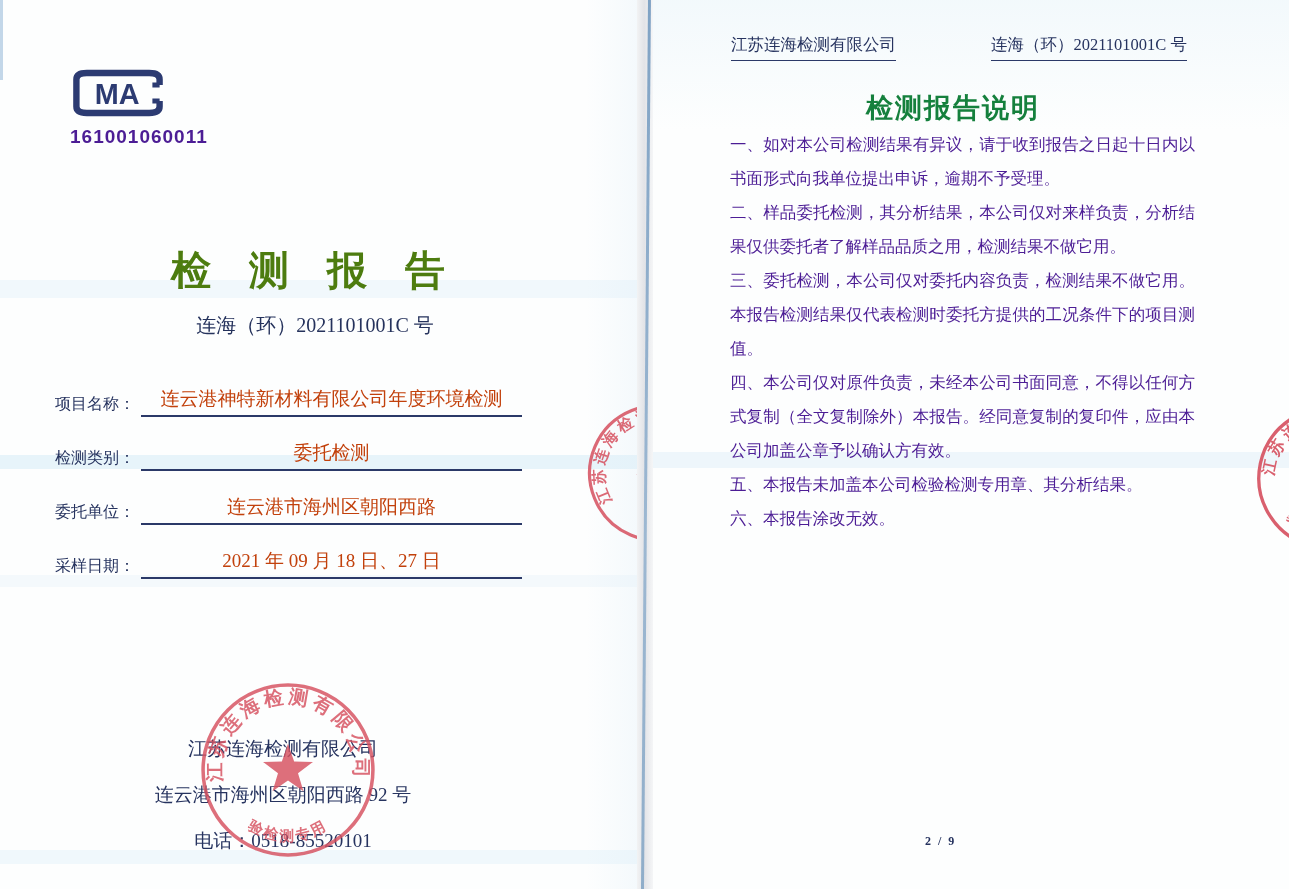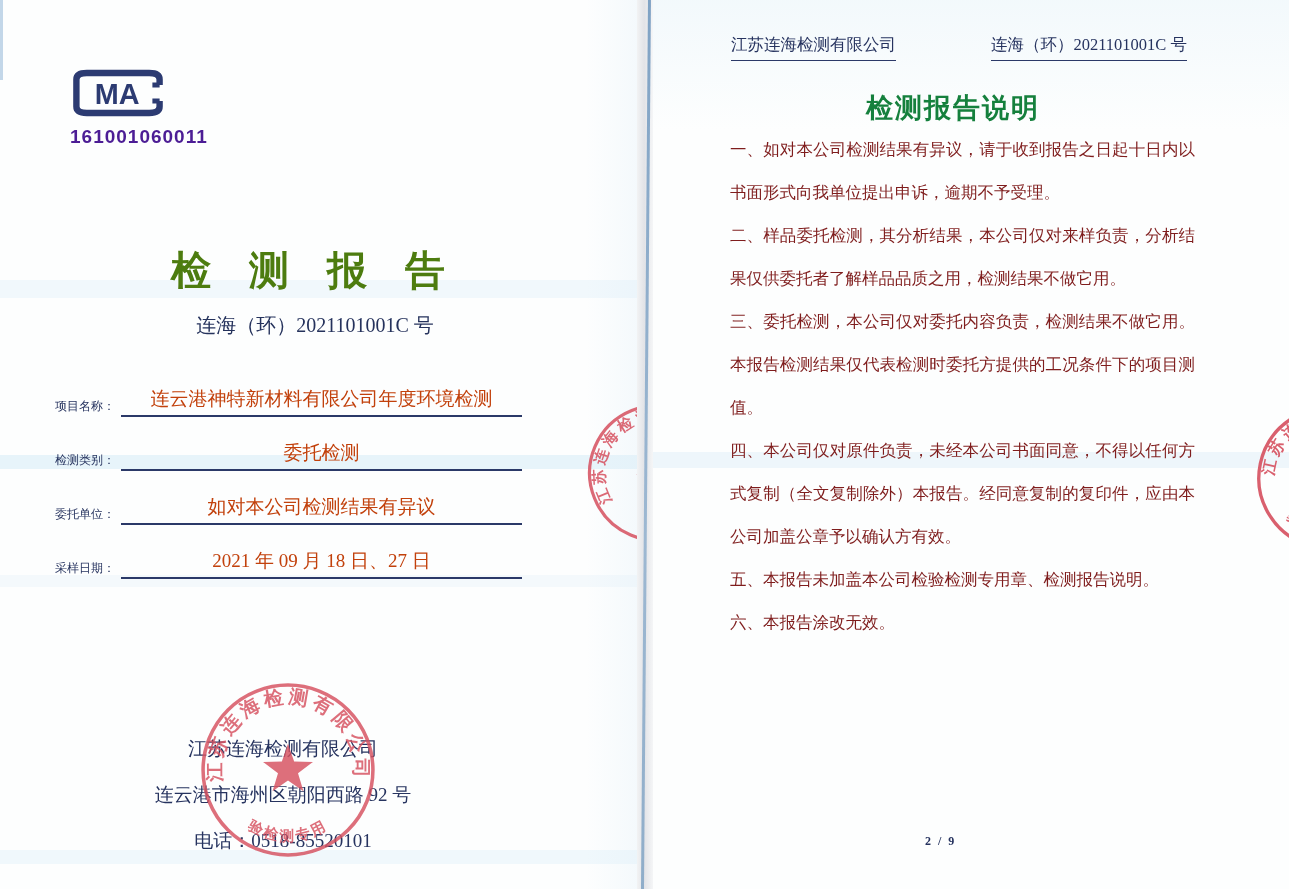--- a/index.html
+++ b/index.html
@@ -18,39 +18,39 @@
   
   .cma-wrap{position:absolute;left:70px;top:68px;}
   .cma-num{margin-top:4px;font-family:"Liberation Sans","DejaVu Sans",sans-serif;
            font-weight:bold;font-size:19px;letter-spacing:1px;color:#4c1d95;}
   .cover-title{position:absolute;left:10px;top:216px;width:610px;text-align:center;
                font-size:40px;font-weight:bold;letter-spacing:14px;color:#4d7c0f;}
   .cover-report-no{position:absolute;left:10px;top:312px;width:610px;text-align:center;
                    font-size:20px;color:#25325c;}
   .fields{position:absolute;left:55px;top:380px;width:467px;}
   .field{display:flex;align-items:flex-end;margin-bottom:17px;height:37px;}
-  .flabel{font-size:12px;white-space:nowrap;padding-bottom:2px;color:#26335f;}
+  .flabel{font-size:16px;white-space:nowrap;padding-bottom:2px;color:#26335f;}
   .fvalue{flex:1;text-align:center;font-size:19px;border-bottom:2px solid #2b3968;
           padding-bottom:3px;margin-left:6px;white-space:nowrap;color:#c2410c;}
   .cover-footer{position:absolute;left:0;top:726px;width:566px;text-align:center;
                 font-size:19px;line-height:46px;color:#26335f;}
   
   .stamp{position:absolute;}
   .stamp svg{display:block;}
   .stamp-main{left:196px;top:678px;opacity:.82;}
   .stamp-fold{left:584px;top:400px;opacity:.85;transform:rotate(-22deg);}
   .stamp-edge{left:600px;top:402px;opacity:.9;transform:rotate(12deg);}
   
   .rp-header{position:absolute;left:78px;top:34px;width:456px;display:flex;
              justify-content:space-between;font-size:16.5px;color:#26335f;}
   .rp-header .hitem{border-bottom:1.5px solid #2b3968;padding-bottom:4px;white-space:nowrap;}
   .rp-title{position:absolute;left:0;top:68px;width:600px;text-align:center;
             font-size:27px;font-weight:bold;letter-spacing:2px;color:#15803d;}
   .rp-body{position:absolute;left:77px;top:128px;width:465px;font-size:16.5px;
-           line-height:43px;text-align:justify;color:#7f1d1d;}
+           line-height:34px;text-align:justify;color:#4c1d95;}
   .rp-body p{margin:0;}
   .page-num{position:absolute;left:272px;top:834px;font-size:12px;font-weight:bold;
             letter-spacing:2px;color:#26335f;}
 </style>
 </head>
 <body>
 
 <div class="scan">
 
   <section class="page page-left">
@@ -80,21 +80,21 @@
       <div class="field">
         <span class="flabel">项目名称：</span>
         <span class="fvalue">连云港神特新材料有限公司年度环境检测</span>
       </div>
       <div class="field">
         <span class="flabel">检测类别：</span>
         <span class="fvalue">委托检测</span>
       </div>
       <div class="field">
         <span class="flabel">委托单位：</span>
-        <span class="fvalue">如对本公司检测结果有异议</span>
+        <span class="fvalue">连云港市海州区朝阳西路</span>
       </div>
       <div class="field">
         <span class="flabel">采样日期：</span>
         <span class="fvalue">2021 年 09 月 18 日、27 日</span>
       </div>
     </div>
 
     <div class="cover-footer">
       <div>江苏连海检测有限公司</div>
       <div>连云港市海州区朝阳西路 92 号</div>
@@ -148,21 +148,21 @@
       <span class="hitem">连海（环）2021101001C 号</span>
     </div>
 
     <h2 class="rp-title">检测报告说明</h2>
 
     <div class="rp-body">
       <p>一、如对本公司检测结果有异议，请于收到报告之日起十日内以书面形式向我单位提出申诉，逾期不予受理。</p>
       <p>二、样品委托检测，其分析结果，本公司仅对来样负责，分析结果仅供委托者了解样品品质之用，检测结果不做它用。</p>
       <p>三、委托检测，本公司仅对委托内容负责，检测结果不做它用。本报告检测结果仅代表检测时委托方提供的工况条件下的项目测值。</p>
       <p>四、本公司仅对原件负责，未经本公司书面同意，不得以任何方式复制（全文复制除外）本报告。经同意复制的复印件，应由本公司加盖公章予以确认方有效。</p>
-      <p>五、本报告未加盖本公司检验检测专用章、检测报告说明。</p>
+      <p>五、本报告未加盖本公司检验检测专用章、其分析结果。</p>
       <p>六、本报告涂改无效。</p>
     </div>
 
     <div class="page-num">2 / 9</div>
 
     <div class="stamp stamp-edge">
       <svg width="152" height="152" viewBox="0 0 182 182">
         <circle cx="91" cy="91" r="84" fill="none" stroke="#d6505f" stroke-width="4"></circle>
         <polygon fill="#d6505f" points="91,65 97.1,82.6 115.7,83 100.9,94.2 106.3,112 91,101.4 75.7,112 81.1,94.2 66.3,83 84.9,82.6"></polygon>
         <defs>

